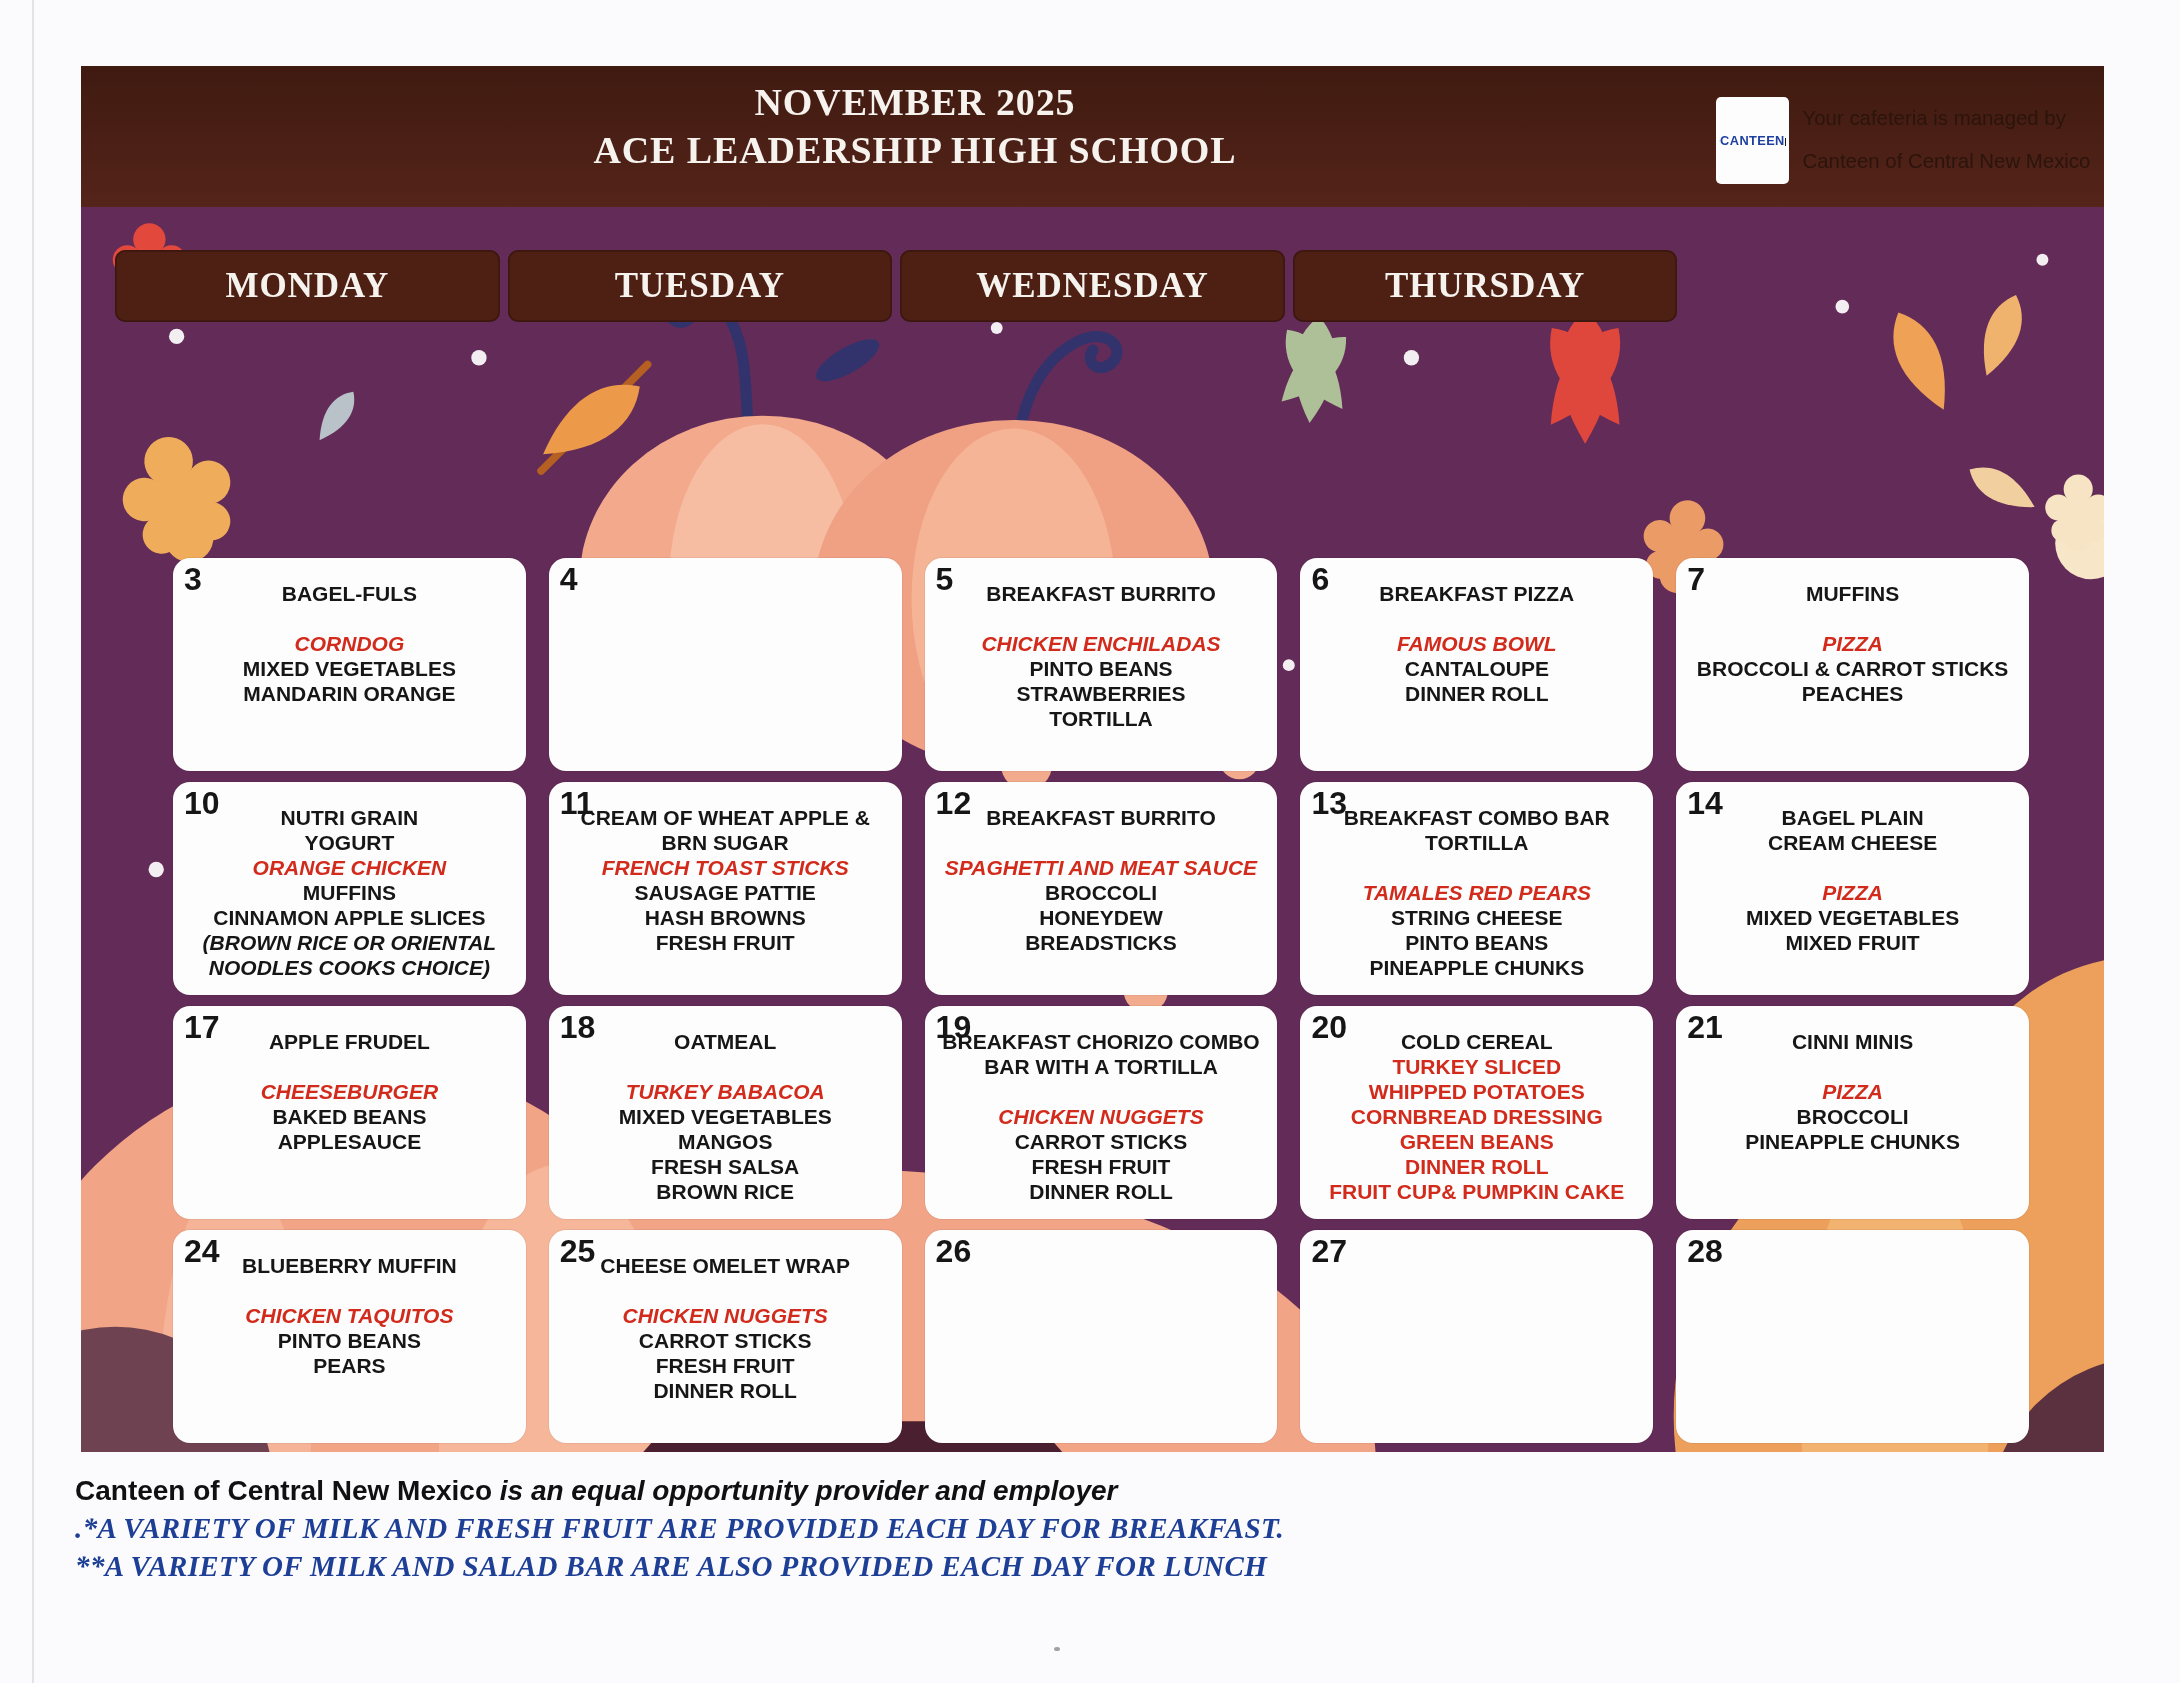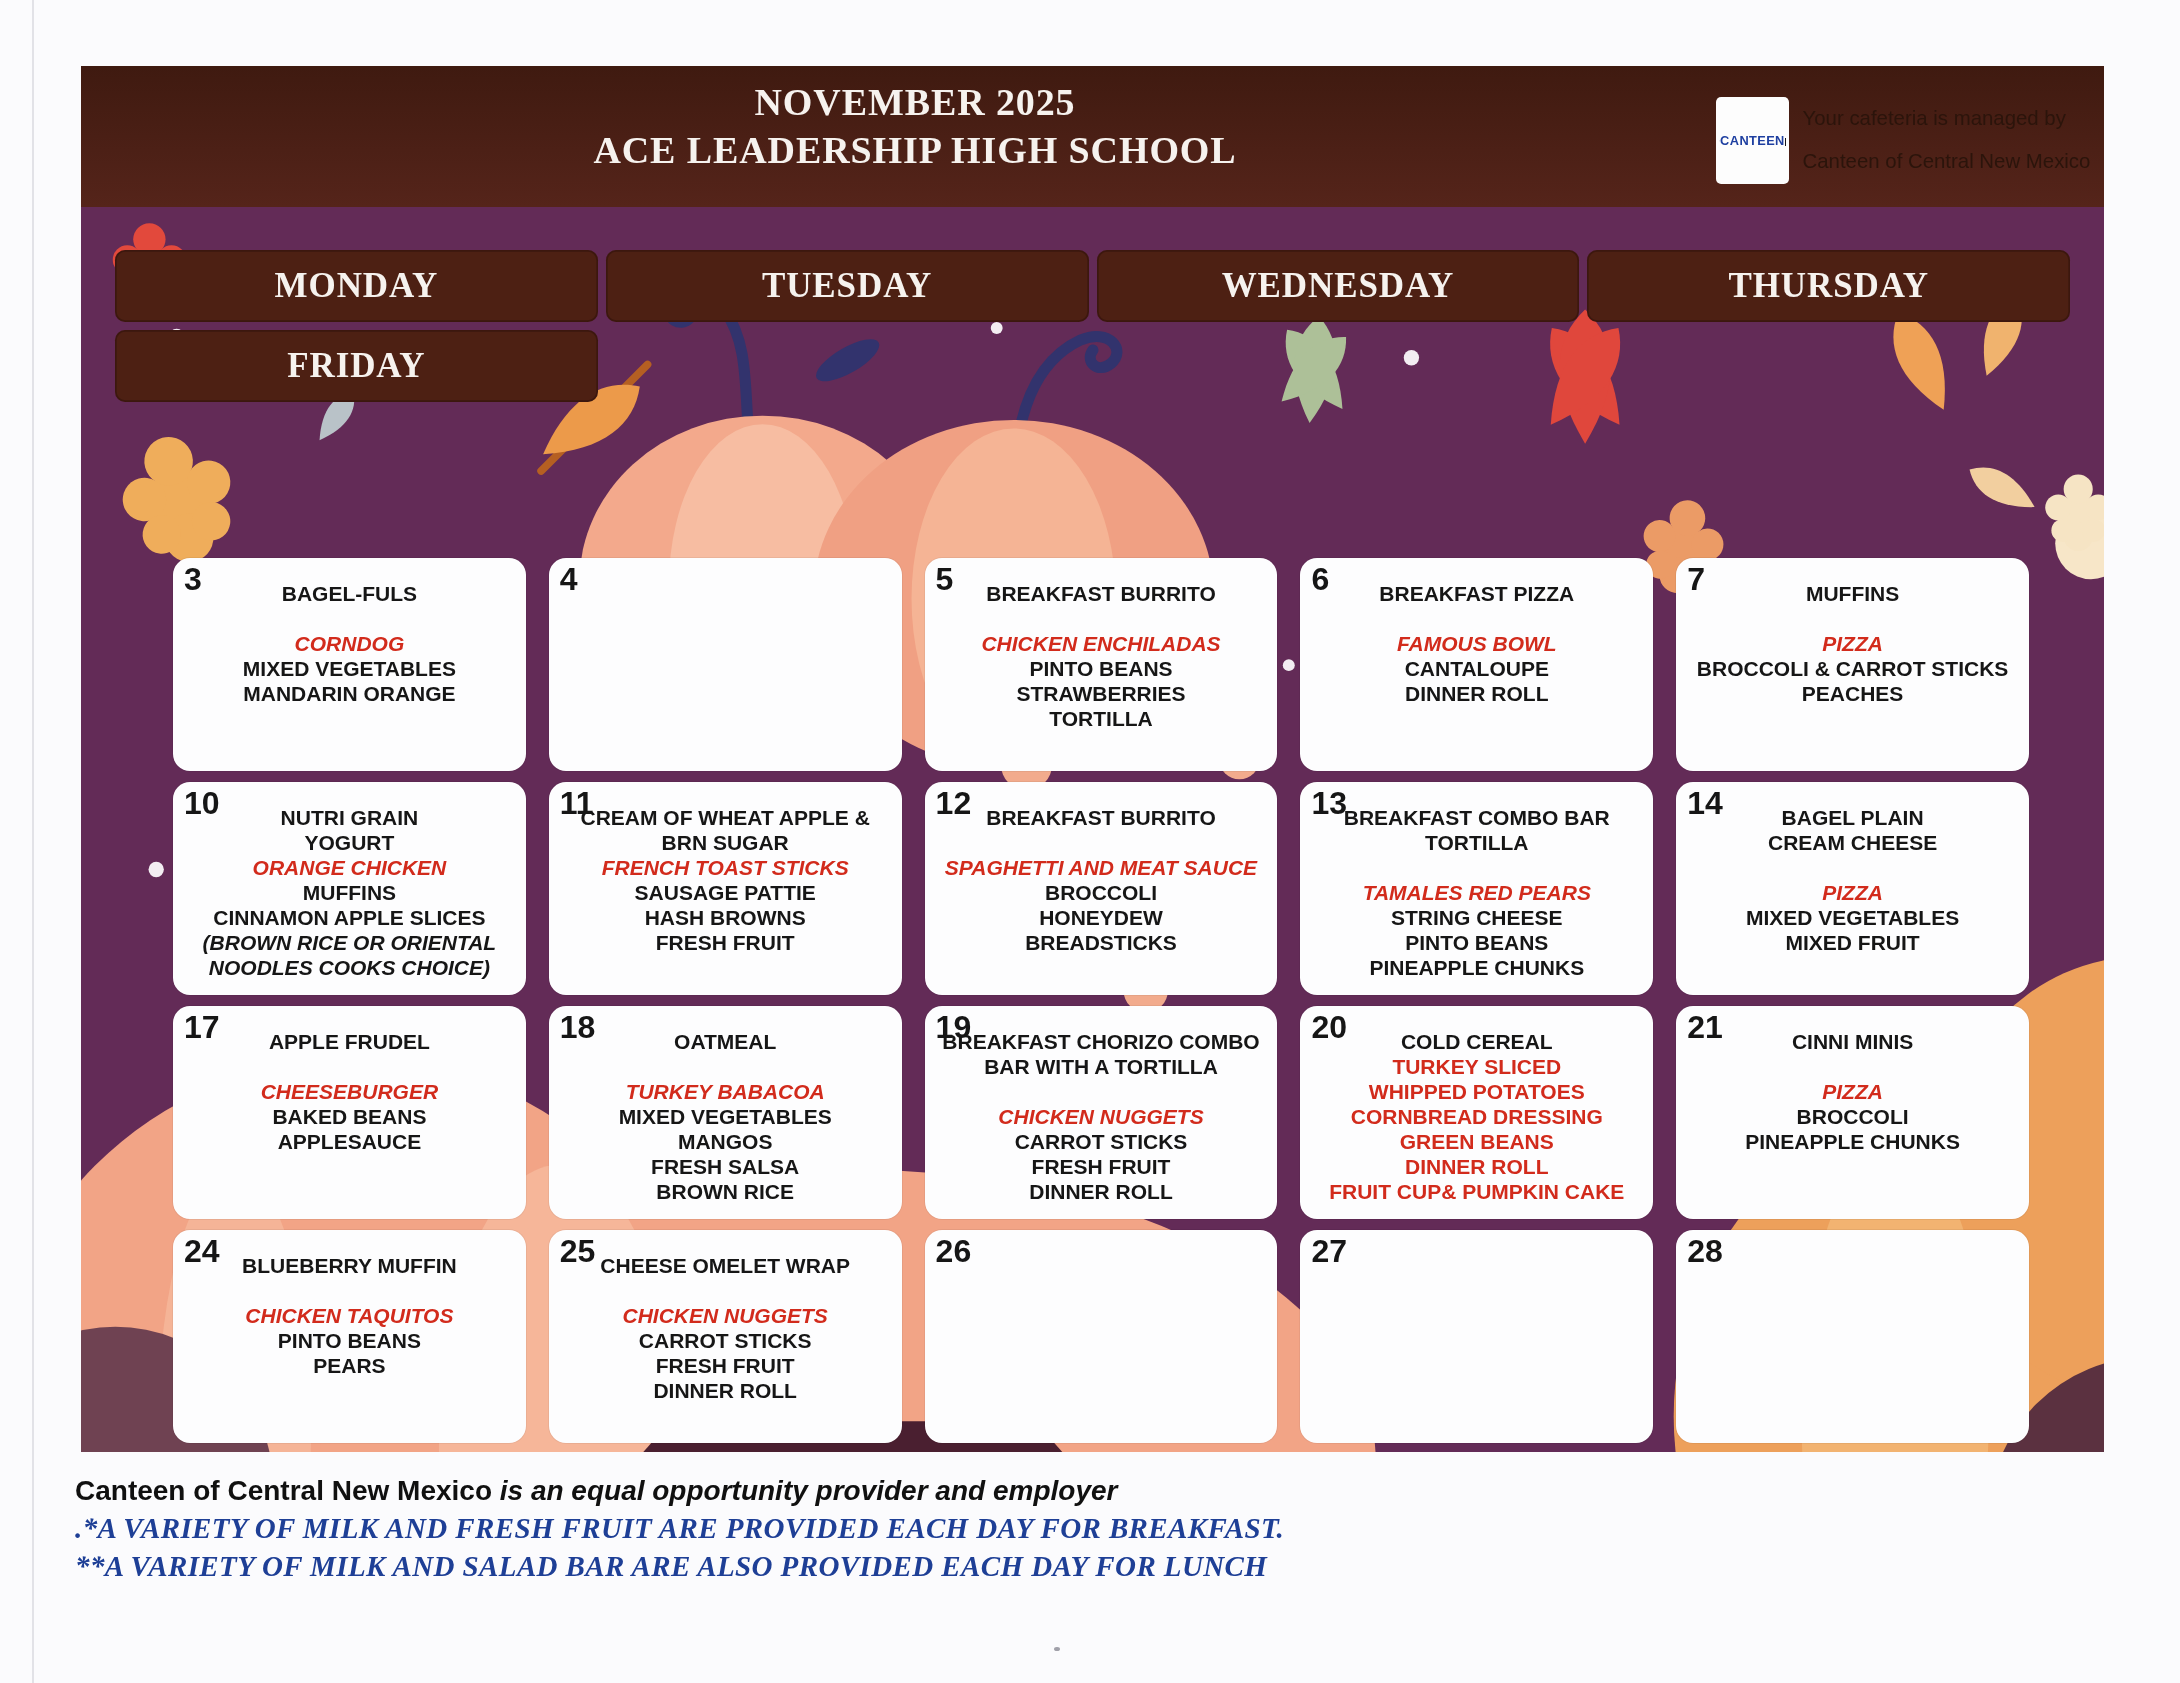--- a/index.html
+++ b/index.html
@@ -18,21 +18,21 @@
   .logo-box{width:73px;height:87px;background:#fdfdfd;border-radius:5.1px;display:flex;flex-direction:row;
             align-items:center;padding:5.1px 3.4px 5.1px;box-sizing:border-box;}
   .logo-brand{font-size:12.8px;font-weight:700;color:#1e3fa0;letter-spacing:0.4px;margin-top:0.9px;}
   .logo-bar{width:56px;height:7.7px;background:#15151a;margin-top:3.4px;}
   .logo-tagline{color:#2b140b;font-size:20.4px;font-weight:500;}
   .logo-tagline .tg{line-height:43px;white-space:nowrap;}
 
   .cal-body{position:absolute;left:0;top:141px;width:2023px;height:1245px;background:#632b57;overflow:hidden;}
   .deco{position:absolute;left:0;top:0;width:2023px;height:1245px;z-index:0;}
 
-  .day-headers{position:absolute;top:43px;left:34px;right:34px;display:grid;grid-template-columns:repeat(4,1fr);
+  .day-headers{position:absolute;top:43px;left:34px;right:34px;display:grid;grid-template-columns:repeat(5,1fr);
                gap:8px;z-index:2;}
   .day-header{height:72px;background:#4d2013;border-radius:10.2px;display:flex;align-items:center;justify-content:center;
               color:#f6f2ee;font-family:"Liberation Serif",serif;font-weight:700;font-size:35px;letter-spacing:0.9px;
               box-shadow:inset 0 0 0 1.7px rgba(30,10,6,.35);}
 
   .grid{position:absolute;top:351px;left:92px;right:75px;display:grid;grid-template-columns:repeat(5,1fr);
         column-gap:23px;row-gap:11px;grid-auto-rows:213px;z-index:1;}
   .cell{position:relative;background:#fdfdfe;border-radius:17px;overflow:hidden;
         box-shadow:0 0 0 0.9px rgba(0,0,0,.05);}
   .daynum{position:absolute;top:3.4px;left:11px;font-size:32px;font-weight:700;color:#161616;}
@@ -159,21 +159,20 @@
           <circle cx="1418" cy="538" r="7"></circle>
             <circle cx="1993" cy="522" r="8"></circle>
         </g>
       </svg>
 
       <div class="day-headers" id="day-headers">
           <div class="day-header">MONDAY</div>
           <div class="day-header">TUESDAY</div>
           <div class="day-header">WEDNESDAY</div>
           <div class="day-header">THURSDAY</div>
-          <div class="day-header">FRIDAY</div>
         </div>
 
       <div class="grid" id="weeks-grid">
           <div class="cell">
             <div class="daynum">3</div>
             <div class="menu">
               <div class="line black">BAGEL-FULS</div>
               <div class="line blank"></div>
               <div class="line red-italic">CORNDOG</div>
               <div class="line black">MIXED VEGETABLES</div>

